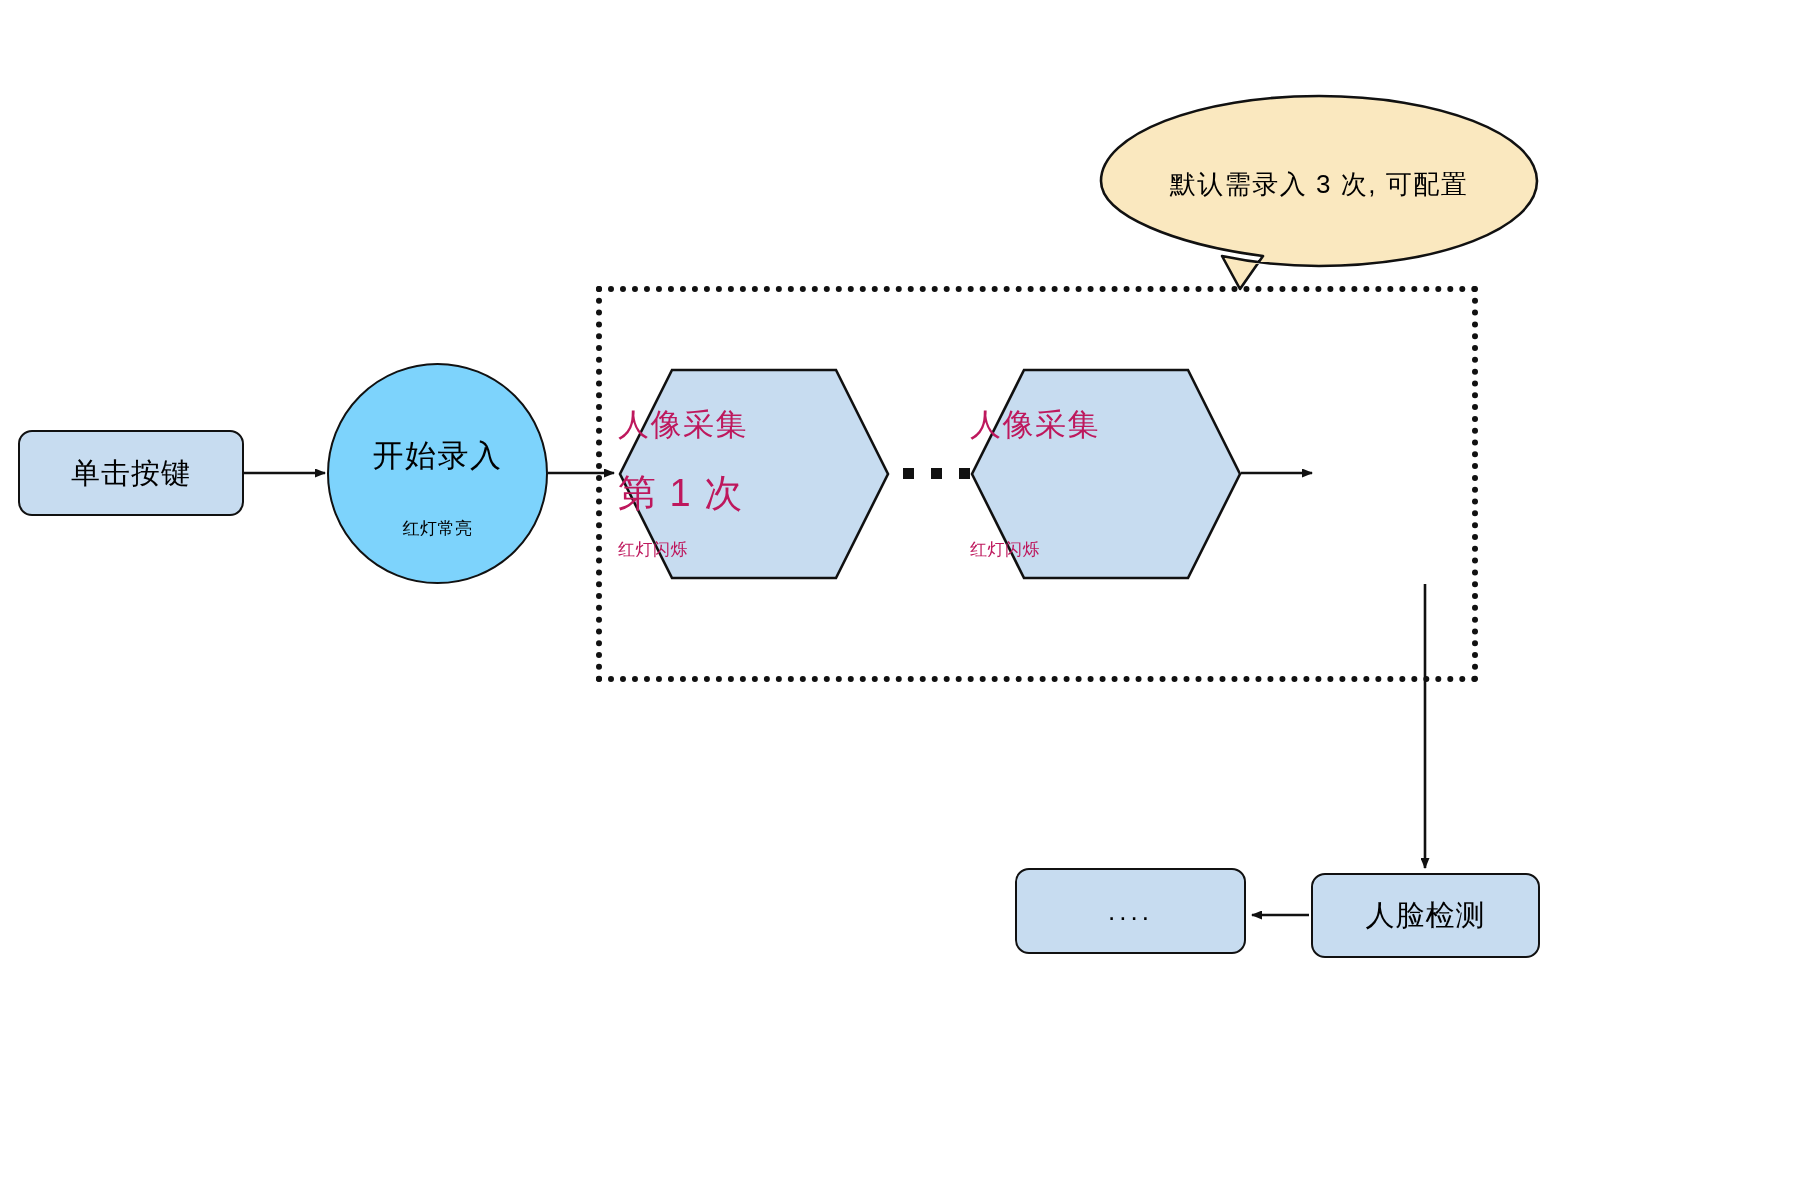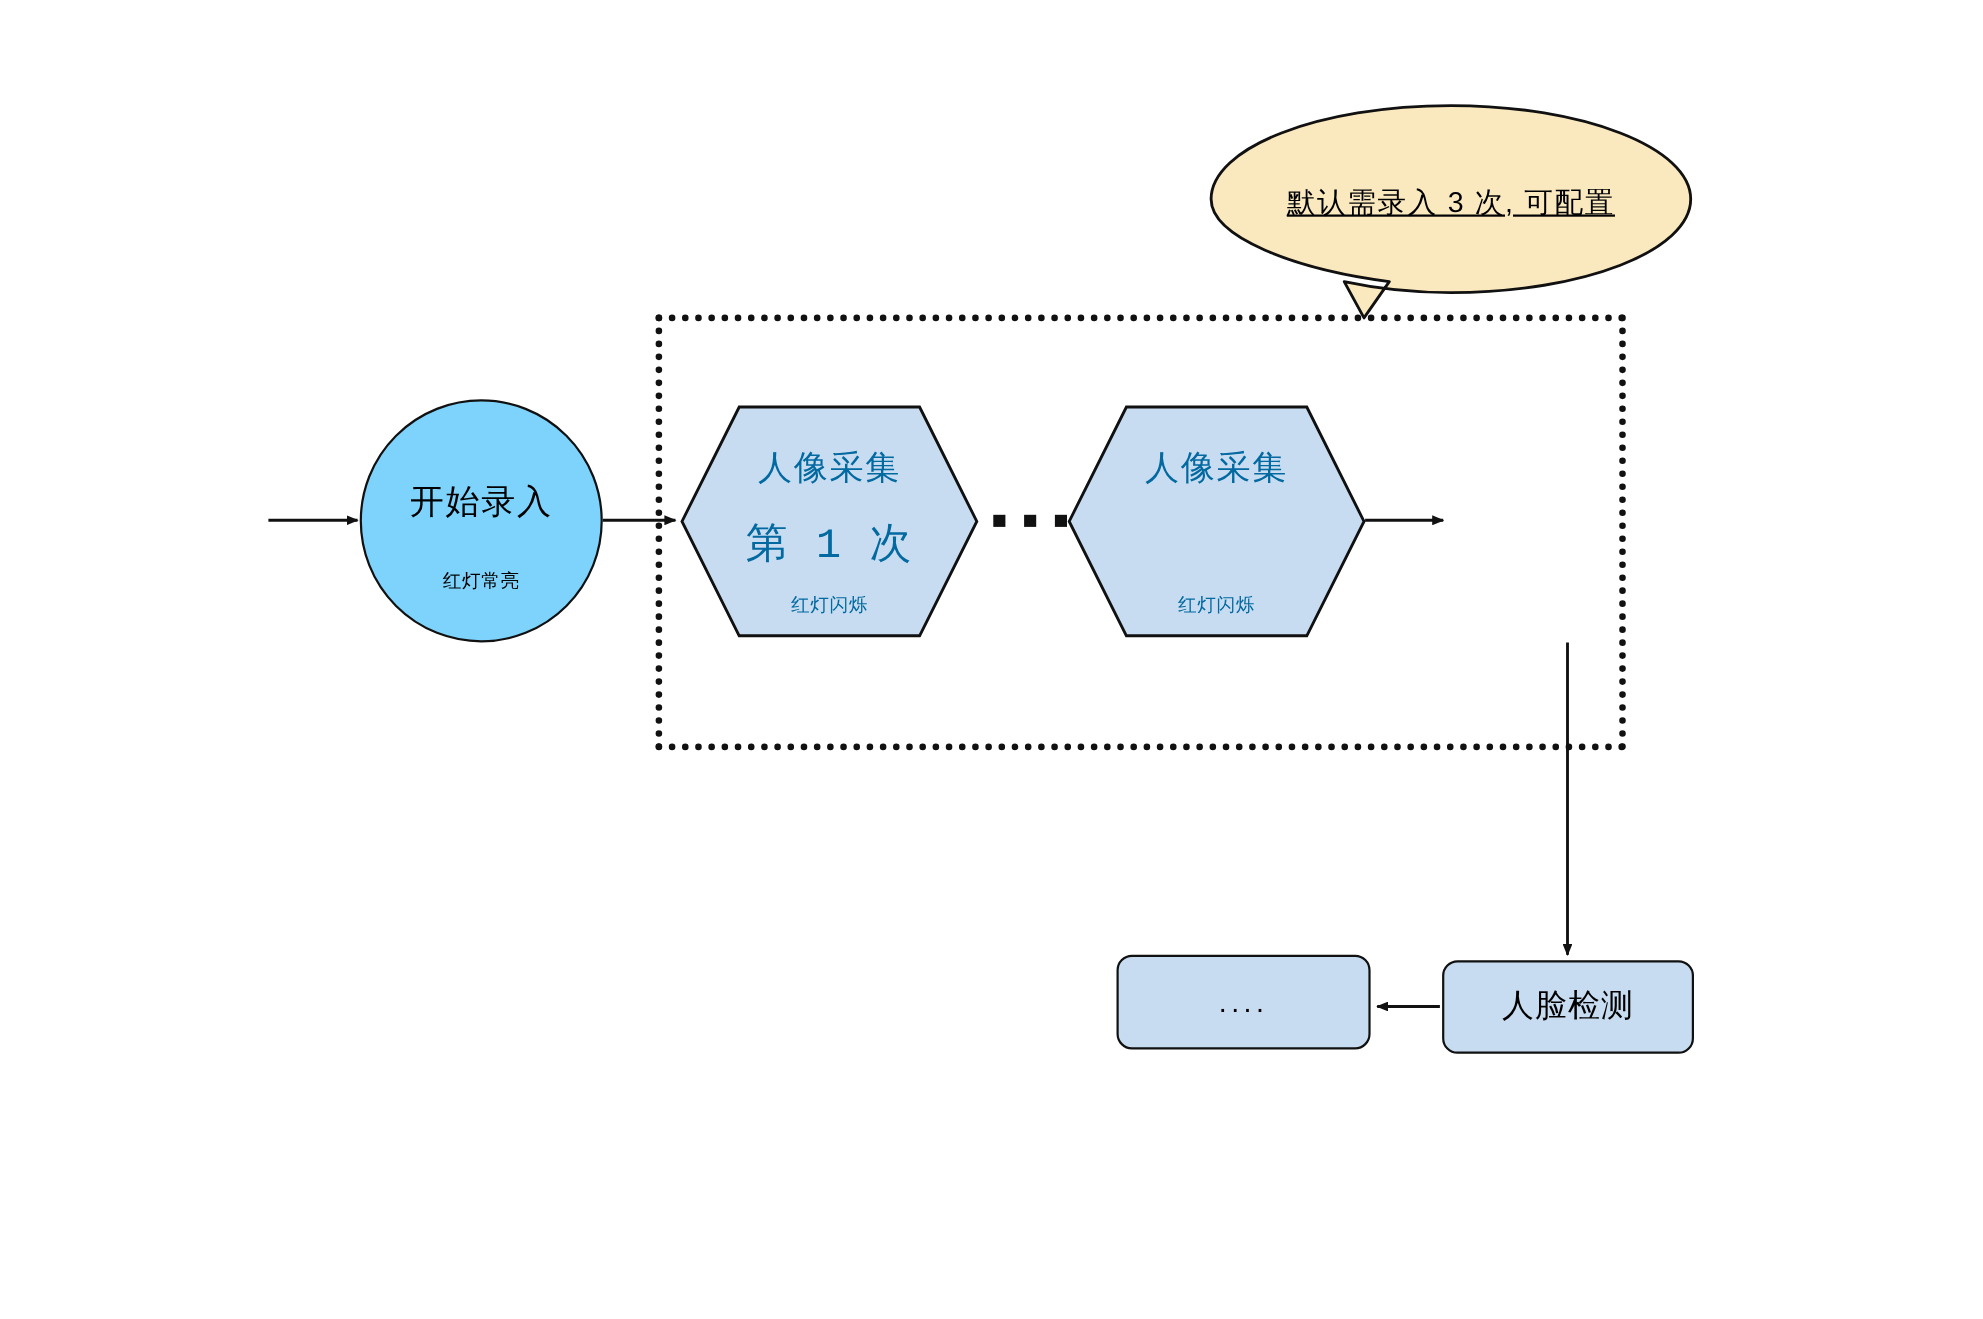--- a/index.html
+++ b/index.html
@@ -70,23 +70,21 @@
   .hexwrap svg {
     position: absolute;
     left: 0;
     top: 0;
     overflow: visible;
   }
   .hexwrap .hex-text {
     position: absolute;
     left: 0;
     right: 0;
-    text-align: center;
-    color: #0369a1;
-    font-family: Liberation Mono, monospace;
+    color: #be185d;
   }
   .hexwrap .hex-line1 {
     font-size: 31px;
     letter-spacing: 1.5px;
   }
   .hexwrap .hex-line2 {
     font-size: 38px;
     letter-spacing: 1.5px;
   }
   .hexwrap .hex-sub {
@@ -158,20 +156,23 @@
 
     <line x1="548" y1="473" x2="614" y2="473" stroke="#111111" stroke-width="2.6" marker-end="url(#arrow)"></line>
 
     <line x1="1241" y1="473" x2="1312" y2="473" stroke="#111111" stroke-width="2.6" marker-end="url(#arrow)"></line>
 
     <line x1="1425" y1="584" x2="1425" y2="868" stroke="#111111" stroke-width="2.6" marker-end="url(#arrow)"></line>
 
     <line x1="1309" y1="915" x2="1252" y2="915" stroke="#111111" stroke-width="2.6" marker-end="url(#arrow)"></line>
   </svg>
 
+  <div class="node rbox" style="left:18px; top:430px; width:226px; height:86px;">
+    <span class="main-label">单击按键</span>
+  </div>
 
   <div class="node circle" style="left:327px; top:363px; width:221px; height:221px;">
     <span class="main-label" style="position:relative; top:-18px;">开始录入</span>
     <span class="sub-label" style="top:152px;">红灯常亮</span>
   </div>
 
   <div class="hexwrap" style="left:618px; top:368px; width:272px; height:212px;">
     <svg width="272" height="212" viewBox="0 0 272 212" xmlns="http://www.w3.org/2000/svg">
       <polygon points="54,2 218,2 270,106 218,210 54,210 2,106" fill="#c7dcf0" stroke="#111111" stroke-width="2.6" stroke-linejoin="miter"></polygon>
     </svg>
@@ -200,21 +201,21 @@
     <svg width="442" height="200" viewBox="0 0 442 200" xmlns="http://www.w3.org/2000/svg">
       <path d="M 221 3
                C 341 3 439 41 439 88
                C 439 135 341 173 221 173
                C 185 173 152 169 124 163
                L 142 196
                L 165 163
                C 80 152 3 123 3 88
                C 3 41 101 3 221 3 Z" fill="#fae8bf" stroke="#111111" stroke-width="2.6" stroke-linejoin="round"></path>
     </svg>
-    <span class="callout-text" style="top:74px;text-decoration:underline;">默认需录入 3 次, 可配置</span>
+    <span class="callout-text" style="top:74px;">默认需录入 3 次, 可配置</span>
   </div>
 
   <div class="node rbox" style="left:1311px; top:873px; width:229px; height:85px;">
     <span class="main-label">人脸检测</span>
   </div>
 
   <div class="node rbox" style="left:1015px; top:868px; width:231px; height:86px;">
     <span class="dots-label">....</span>
   </div>
 

